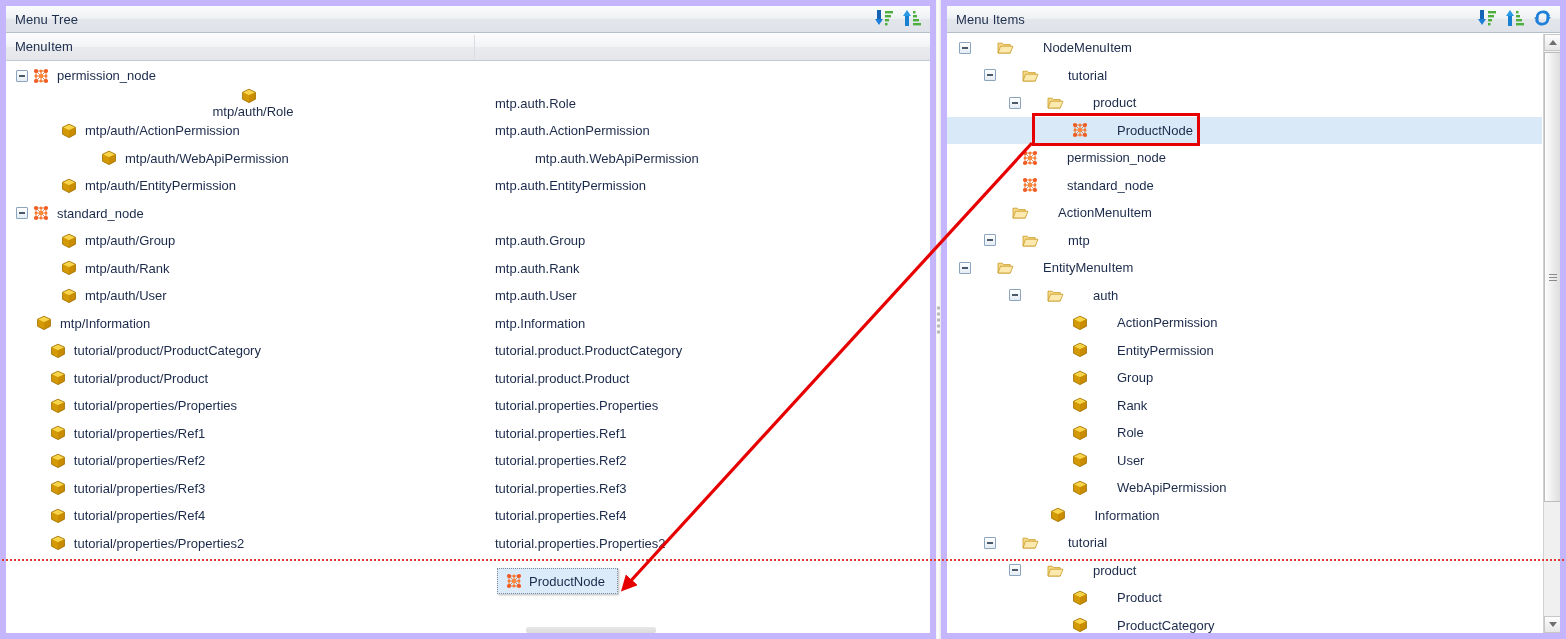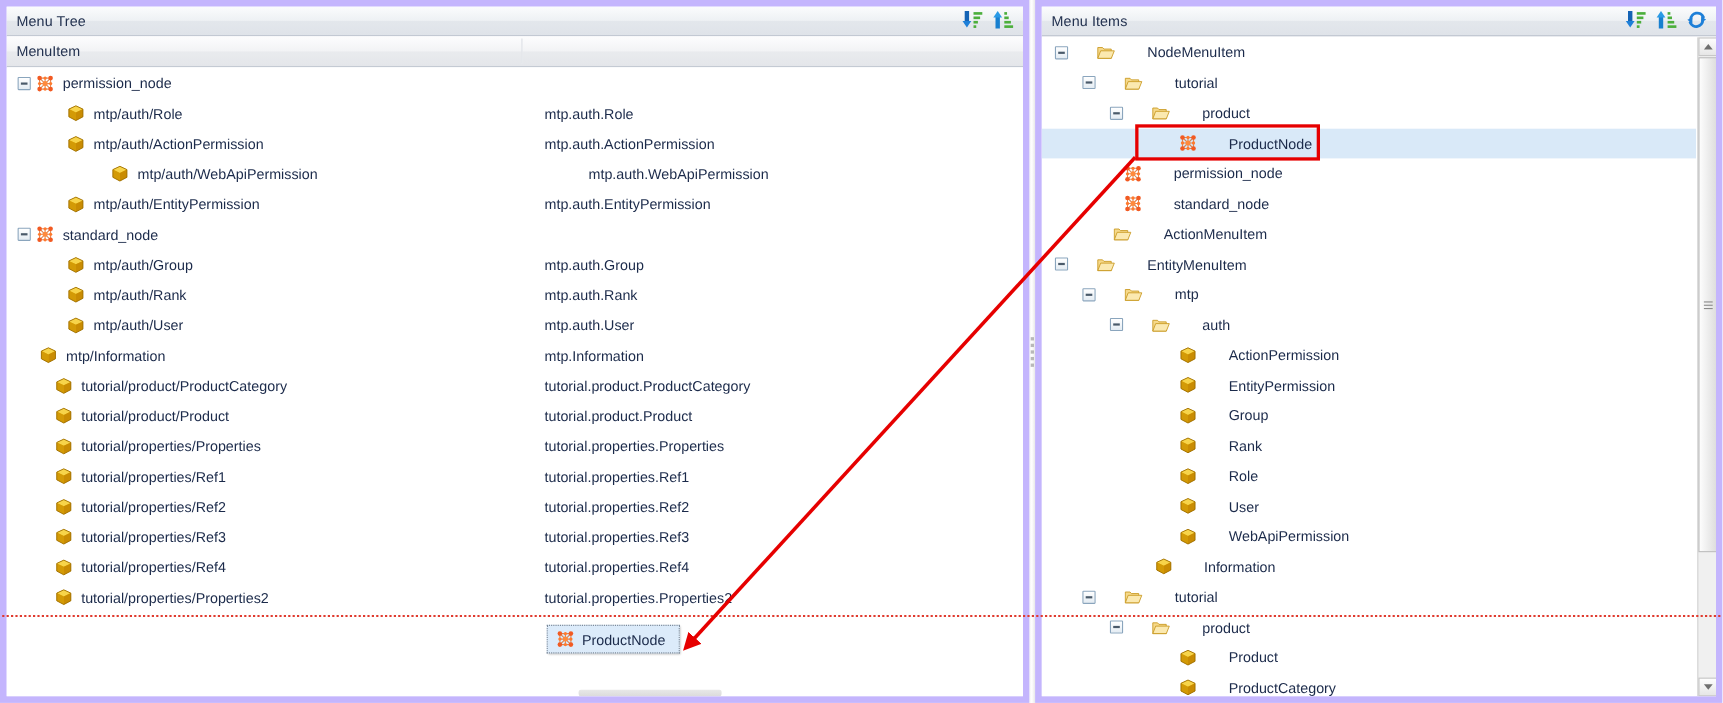--- a/index.html
+++ b/index.html
@@ -297,21 +297,21 @@
                 <circle cx="8" cy="3" r="1.5" fill="#ff7a2e"></circle>
                 <circle cx="3" cy="8" r="1.5" fill="#ff7a2e"></circle>
                 <circle cx="13" cy="8" r="1.5" fill="#ff7a2e"></circle>
                 <circle cx="8" cy="13" r="1.5" fill="#ff7a2e"></circle>
               </svg></span>
             <span class="label">permission_node</span>
           </div>
           <div class="cell-value"></div>
         </div>
         <div class="row">
-          <div class="cell-name" style="padding-left: 38px;">
+          <div class="cell-name" style="padding-left: 26px; flex-direction: column;">
             <span class="toggle-spacer"></span>
             <span class="icn"><svg width="16" height="16" viewBox="0 0 16 16">
                 <path d="M8 1.2 L14.4 4.2 L14.4 11.2 L8 14.6 L1.6 11.2 L1.6 4.2 Z" fill="#e8b10c"></path>
                 <path d="M8 1.2 L14.4 4.2 L8 7.3 L1.6 4.2 Z" fill="#f7d44a"></path>
                 <path d="M1.6 4.2 L8 7.3 L8 14.6 L1.6 11.2 Z" fill="#d39a06"></path>
                 <path d="M8 7.3 L14.4 4.2 L14.4 11.2 L8 14.6 Z" fill="#c98c03"></path>
                 <path d="M8 1.2 L14.4 4.2 L14.4 11.2 L8 14.6 L1.6 11.2 L1.6 4.2 Z" fill="none" stroke="#9d6d00" stroke-width=".8"></path>
               </svg></span>
             <span class="label">mtp/auth/Role</span>
           </div>
@@ -683,35 +683,35 @@
           <span class="label">standard_node</span>
         </div>
         <div class="row" style="padding-left: 27px;">
           <span class="toggle-spacer"></span>
           <span class="icn"><svg width="17" height="15" viewBox="0 0 17 15">
               <path d="M1 3.2 L1 13 L13.2 13 L13.2 4.6 L6.6 4.6 L5.3 3.2 Z" fill="#f6d98a" stroke="#c99a22" stroke-width=".8"></path>
               <path d="M3.6 6.2 L16 6.2 L13.3 13 L1 13 Z" fill="#fbe9b0" stroke="#c99a22" stroke-width=".8"></path>
             </svg></span>
           <span class="label">ActionMenuItem</span>
         </div>
+        <div class="row" style="padding-left: 37px;">
+          <span class="toggle"></span>
+          <span class="icn"><svg width="17" height="15" viewBox="0 0 17 15">
+              <path d="M1 3.2 L1 13 L13.2 13 L13.2 4.6 L6.6 4.6 L5.3 3.2 Z" fill="#f6d98a" stroke="#c99a22" stroke-width=".8"></path>
+              <path d="M3.6 6.2 L16 6.2 L13.3 13 L1 13 Z" fill="#fbe9b0" stroke="#c99a22" stroke-width=".8"></path>
+            </svg></span>
+          <span class="label">mtp</span>
+        </div>
         <div class="row" style="padding-left: 12px;">
           <span class="toggle"></span>
           <span class="icn"><svg width="17" height="15" viewBox="0 0 17 15">
               <path d="M1 3.2 L1 13 L13.2 13 L13.2 4.6 L6.6 4.6 L5.3 3.2 Z" fill="#f6d98a" stroke="#c99a22" stroke-width=".8"></path>
               <path d="M3.6 6.2 L16 6.2 L13.3 13 L1 13 Z" fill="#fbe9b0" stroke="#c99a22" stroke-width=".8"></path>
             </svg></span>
           <span class="label">EntityMenuItem</span>
-        </div>
-        <div class="row" style="padding-left: 37px;">
-          <span class="toggle"></span>
-          <span class="icn"><svg width="17" height="15" viewBox="0 0 17 15">
-              <path d="M1 3.2 L1 13 L13.2 13 L13.2 4.6 L6.6 4.6 L5.3 3.2 Z" fill="#f6d98a" stroke="#c99a22" stroke-width=".8"></path>
-              <path d="M3.6 6.2 L16 6.2 L13.3 13 L1 13 Z" fill="#fbe9b0" stroke="#c99a22" stroke-width=".8"></path>
-            </svg></span>
-          <span class="label">mtp</span>
         </div>
         <div class="row" style="padding-left: 62px;">
           <span class="toggle"></span>
           <span class="icn"><svg width="17" height="15" viewBox="0 0 17 15">
               <path d="M1 3.2 L1 13 L13.2 13 L13.2 4.6 L6.6 4.6 L5.3 3.2 Z" fill="#f6d98a" stroke="#c99a22" stroke-width=".8"></path>
               <path d="M3.6 6.2 L16 6.2 L13.3 13 L1 13 Z" fill="#fbe9b0" stroke="#c99a22" stroke-width=".8"></path>
             </svg></span>
           <span class="label">auth</span>
         </div>
         <div class="row" style="padding-left: 87px;">

